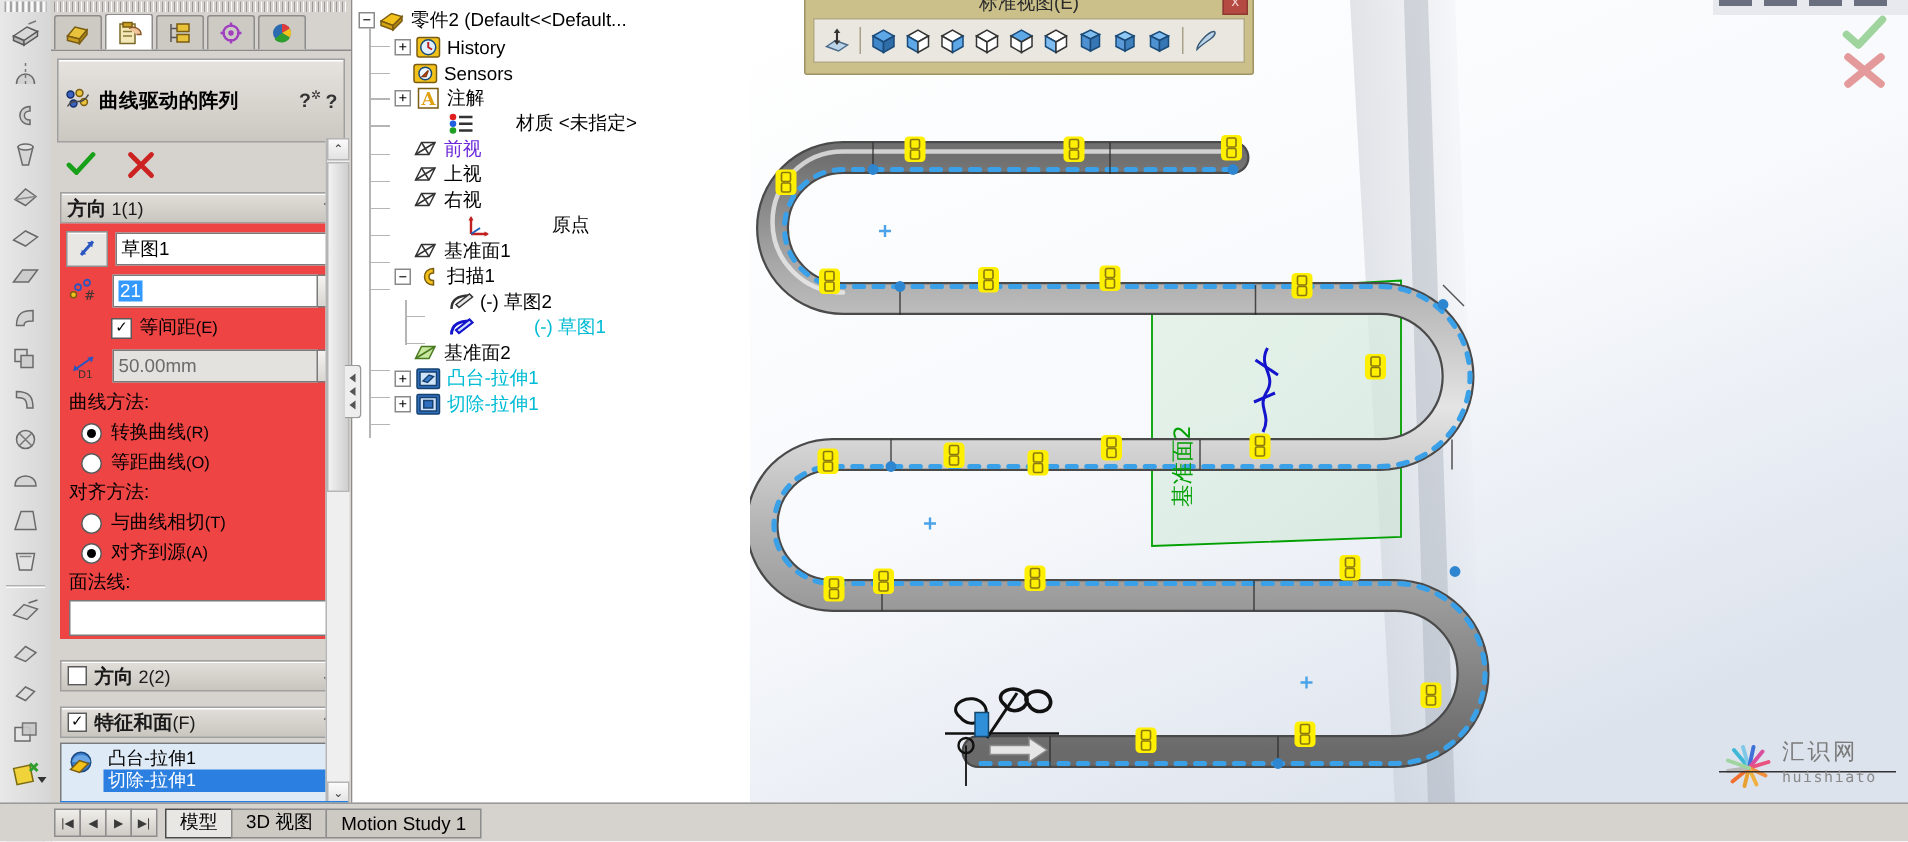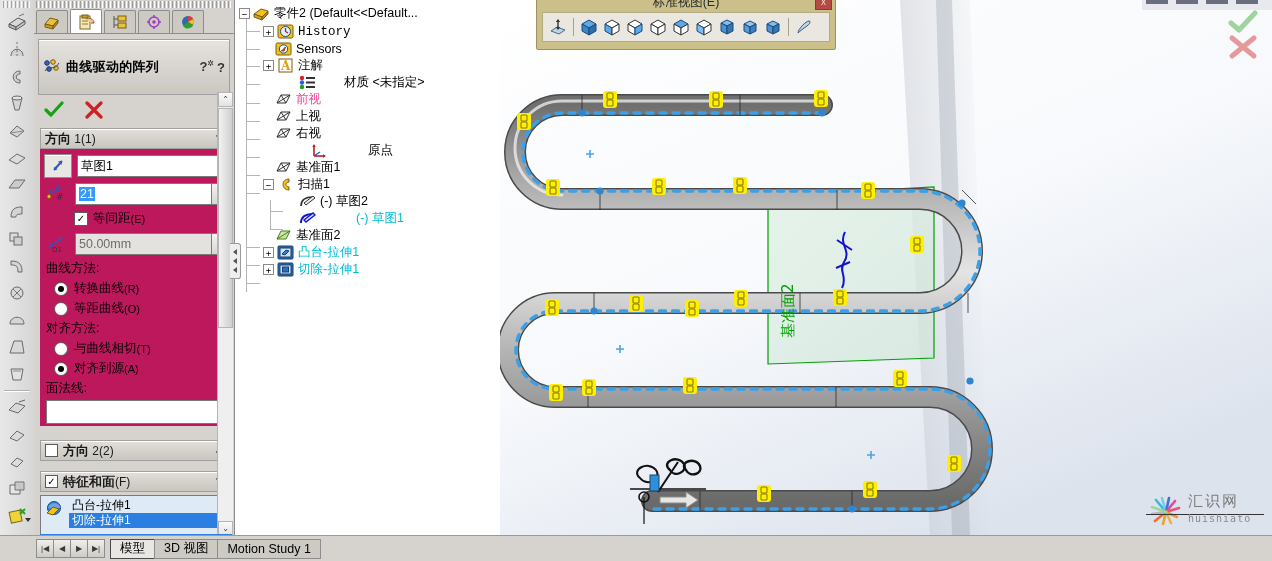--- a/index.html
+++ b/index.html
@@ -83,21 +83,21 @@
   .pm-section-hdr {
     margin: 3px 6px 0 6px; height: 19px;
     background: linear-gradient(to bottom,#e2dfda,#c9c6c0);
     border: 1px solid #a0a0a0;
     display:flex; align-items:center; padding: 0 4px;
     box-shadow: inset 0 1px 0 #fff;
   }
   .pm-section-hdr .sh-label { flex:1; font-size:12px; color:#1a1a1a;}
   .pm-section-hdr .sh-label b { font-weight:bold; font-size:13px;}
   .pm-section-hdr .chev { font-size: 11px; color:#333; font-weight:bold;}
-  .pm-body { margin: 0 6px; background:#be185d; padding: 5px 0 2px 0;}
+  .pm-body { margin: 0 6px; background:#ef4444; padding: 5px 0 2px 0;}
 
   .pm-row { display:flex; align-items:center; margin: 0 0 5px 0; padding-left: 4px;}
   .pm-icon-box {
     width: 26px; height: 22px; border:1px solid #8f8f8f; background:#e9e7e3;
     display:flex; align-items:center; justify-content:center; margin-right: 5px;
     box-shadow: inset 0 1px 0 #fff;
   }
   .pm-icon-plain { width: 26px; height: 20px; display:flex; align-items:center; justify-content:center; margin-right:5px;}
   .pm-field {
     flex: 1; height: 20px; background:#fff; border:1px solid #7a7a7a;
@@ -624,21 +624,21 @@
     <div id="tree-items" style="position:absolute; left:4px; top:23px;">
         <div class="tnode" style="padding-left: 24px;">
           <span class="texp">+</span>
           <span class="ticon">
             <svg width="17" height="15" viewBox="0 0 17 15">
               <rect x="1" y="1" width="15" height="13" rx="1.5" fill="#f2c11a" stroke="#7a5c12"></rect>
               <circle cx="8.5" cy="7.5" r="5" fill="#dff0ff" stroke="#1a4a78"></circle>
               <path d="M8.5 4 L8.5 7.5 L11 9" stroke="#c02020" stroke-width="1.3" fill="none"></path>
             </svg>
           </span>
-          <span class="tlabel" style="color: rgb(0, 0, 0); font-family: Liberation Mono, monospace;">History</span>
+          <span class="tlabel" style="color: rgb(0, 0, 0);">History</span>
         </div>
         <div class="tnode" style="padding-left: 24px;">
           <span class="texp-spacer"></span>
           <span class="ticon">
             <svg width="17" height="15" viewBox="0 0 17 15">
               <rect x="1" y="2" width="15" height="12" rx="1.5" fill="#f2c11a" stroke="#7a5c12"></rect>
               <circle cx="8.5" cy="8" r="4.2" fill="#eef6ff" stroke="#1a4a78"></circle>
               <path d="M6.5 10 L10.5 6 L9 10 Z" fill="#e06020" stroke="#8a3a10"></path>
             </svg>
           </span>
@@ -667,21 +667,21 @@
           <span class="tlabel" style="color: rgb(0, 0, 0);">材质 &lt;未指定&gt;</span>
         </div>
         <div class="tnode" style="padding-left: 24px;">
           <span class="texp-spacer"></span>
           <span class="ticon">
             <svg width="17" height="15" viewBox="0 0 17 15">
               <path d="M2 11 L6 3 L15 3 L11 11 Z" fill="none" stroke="#333"></path>
               <path d="M2 11 L15 3 M6 3 L11 11" stroke="#333"></path>
             </svg>
           </span>
-          <span class="tlabel" style="color: #ec4899;">前视</span>
+          <span class="tlabel" style="color: #6d28d9;">前视</span>
         </div>
         <div class="tnode" style="padding-left: 24px;">
           <span class="texp-spacer"></span>
           <span class="ticon">
             <svg width="17" height="15" viewBox="0 0 17 15">
               <path d="M2 11 L6 3 L15 3 L11 11 Z" fill="none" stroke="#333"></path>
               <path d="M2 11 L15 3 M6 3 L11 11" stroke="#333"></path>
             </svg>
           </span>
           <span class="tlabel" style="color: #000000;">上视</span>

